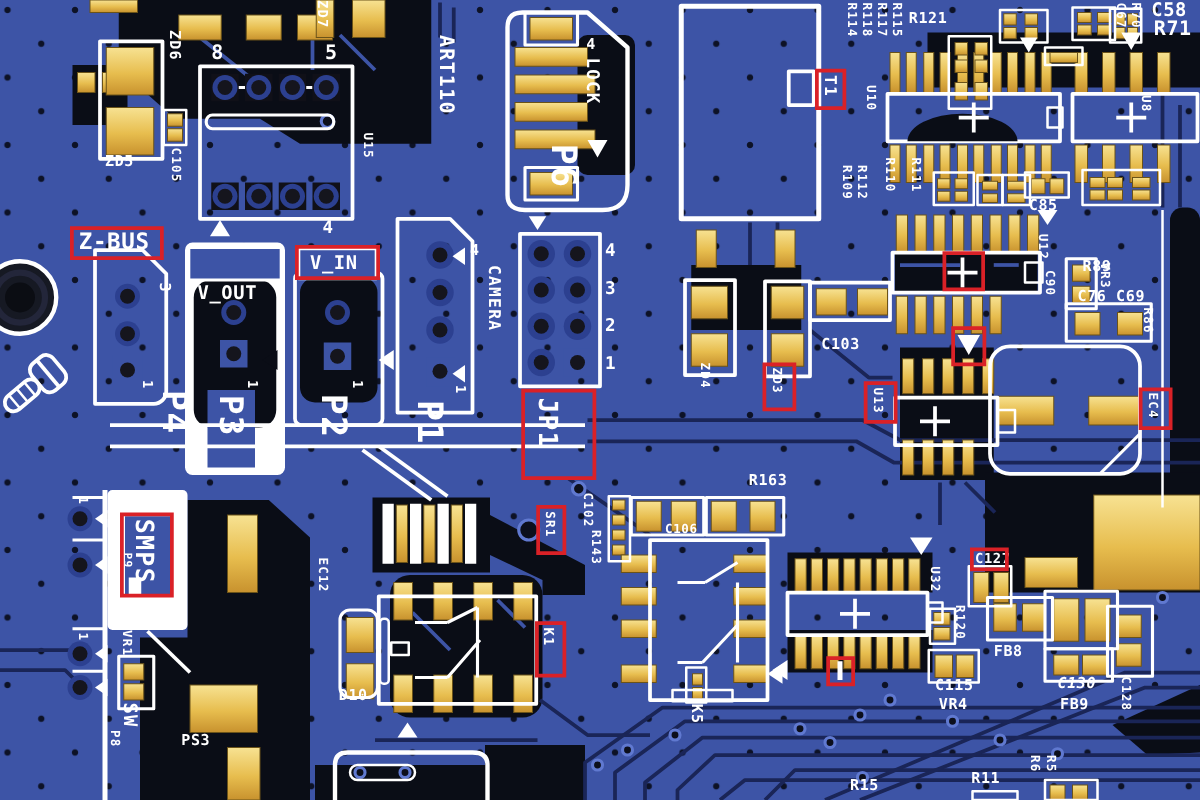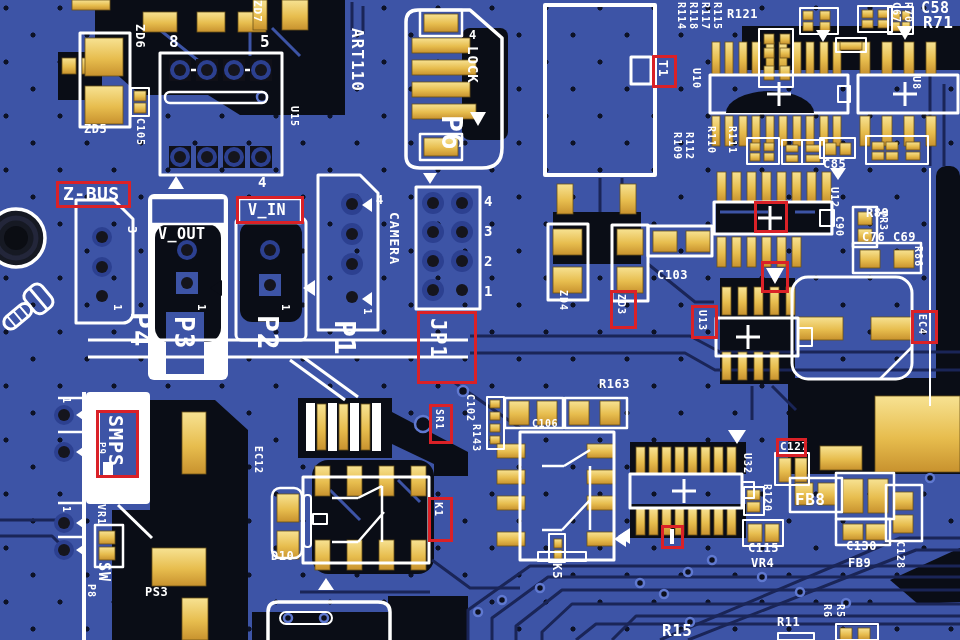--- a/index.html
+++ b/index.html
@@ -635,33 +635,33 @@
       <span class="lbl" style="left: 599px; top: 379px; font-size: 12px;">R163</span>
       <span class="lbl v" style="left: 253px; top: 446px; font-size: 10px;">EC12</span>
       <span class="lbl v" style="left: 433px; top: 502px; font-size: 11px;">K1</span>
       <span class="lbl" style="left: 271px; top: 551px; font-size: 12px;">D10</span>
       <span class="lbl v" style="left: 551px; top: 563px; font-size: 12px;">K5</span>
       <span class="lbl v" style="left: 742px; top: 453px; font-size: 10px;">U32</span>
       <span class="lbl" style="left: 780px; top: 442px; font-size: 11px;">C127</span>
       <span class="lbl v" style="left: 762px; top: 484px; font-size: 10px;">R120</span>
       <span class="lbl" style="left: 748px; top: 543px; font-size: 12px;">C115</span>
       <span class="lbl" style="left: 751px; top: 558px; font-size: 12px;">VR4</span>
-      <span class="lbl" style="left: 795px; top: 492px; font-size: 16px;">FB8</span>
-      <span class="lbl" style="left: 846px; top: 541px; font-size: 12px;">C130</span>
+      <span class="lbl" style="left: 795px; top: 516px; font-size: 12px;">FB8</span>
+      <span class="lbl" style="left: 846px; top: 541px; font-size: 12px; font-style: italic;">C130</span>
       <span class="lbl" style="left: 848px; top: 558px; font-size: 12px;">FB9</span>
       <span class="lbl v" style="left: 895px; top: 541px; font-size: 10px;">C128</span>
       <span class="lbl v" style="left: 106px; top: 415px; font-size: 20px;">SMPS</span>
       <span class="lbl v" style="left: 97px; top: 442px; font-size: 9px;">P9</span>
       <span class="lbl v" style="left: 96px; top: 504px; font-size: 10px;">VR1</span>
       <span class="lbl v" style="left: 97px; top: 562px; font-size: 15px;">SW</span>
       <span class="lbl v" style="left: 86px; top: 584px; font-size: 10px;">P8</span>
       <span class="lbl" style="left: 145px; top: 587px; font-size: 12px;">PS3</span>
       <span class="lbl v" style="left: 61px; top: 397px; font-size: 10px;">1</span>
       <span class="lbl v" style="left: 61px; top: 506px; font-size: 10px;">1</span>
-      <span class="lbl" style="left: 662px; top: 623px; font-size: 16px;">R15</span>
+      <span class="lbl" style="left: 680px; top: 623px; font-size: 12px;">R15</span>
       <span class="lbl" style="left: 777px; top: 617px; font-size: 12px;">R11</span>
       <span class="lbl v" style="left: 822px; top: 604px; font-size: 10px;">R6</span>
       <span class="lbl v" style="left: 835px; top: 604px; font-size: 10px;">R5</span>
     </div>
 <div id="boxes" class="layer">
       <div class="redbox" style="left: 56px; top: 181px; width: 75px; height: 27px; border-color: rgb(218, 33, 39);"></div>
       <div class="redbox" style="left: 236px; top: 196px; width: 68px; height: 28px; border-color: rgb(218, 33, 39);"></div>
       <div class="redbox" style="left: 652px; top: 55px; width: 25px; height: 33px; border-color: rgb(218, 33, 39);"></div>
       <div class="redbox" style="left: 417px; top: 311px; width: 60px; height: 73px; border-color: rgb(218, 33, 39);"></div>
       <div class="redbox" style="left: 754px; top: 201px; width: 34px; height: 32px; border-color: rgb(218, 33, 39);"></div>

